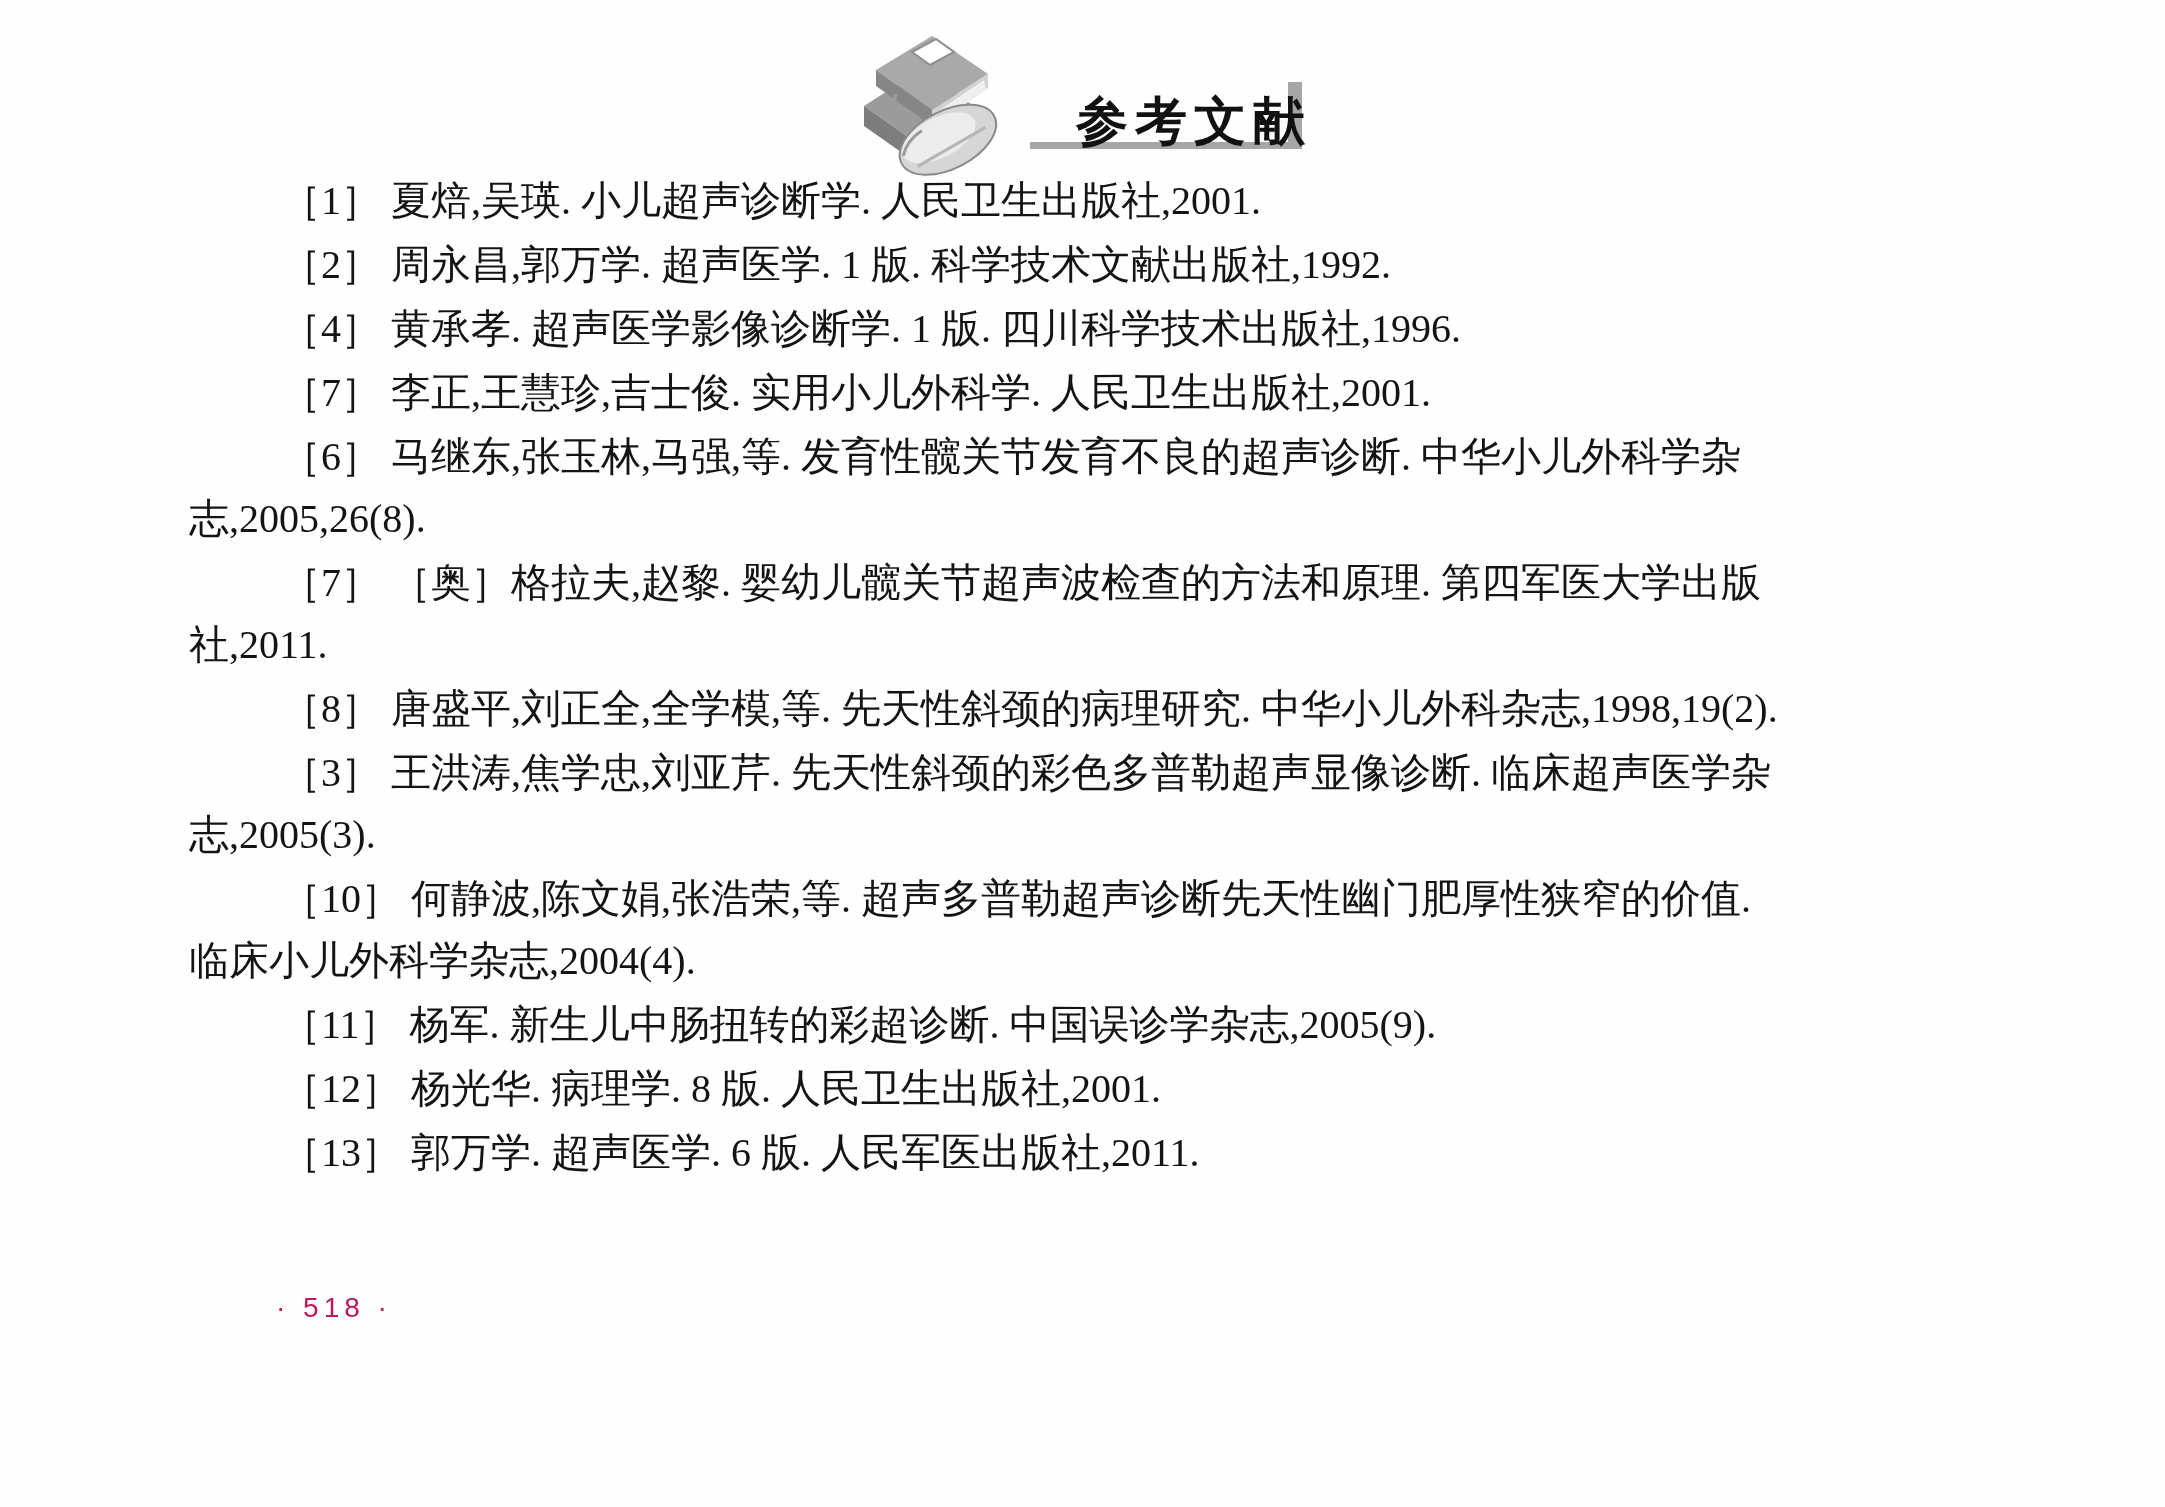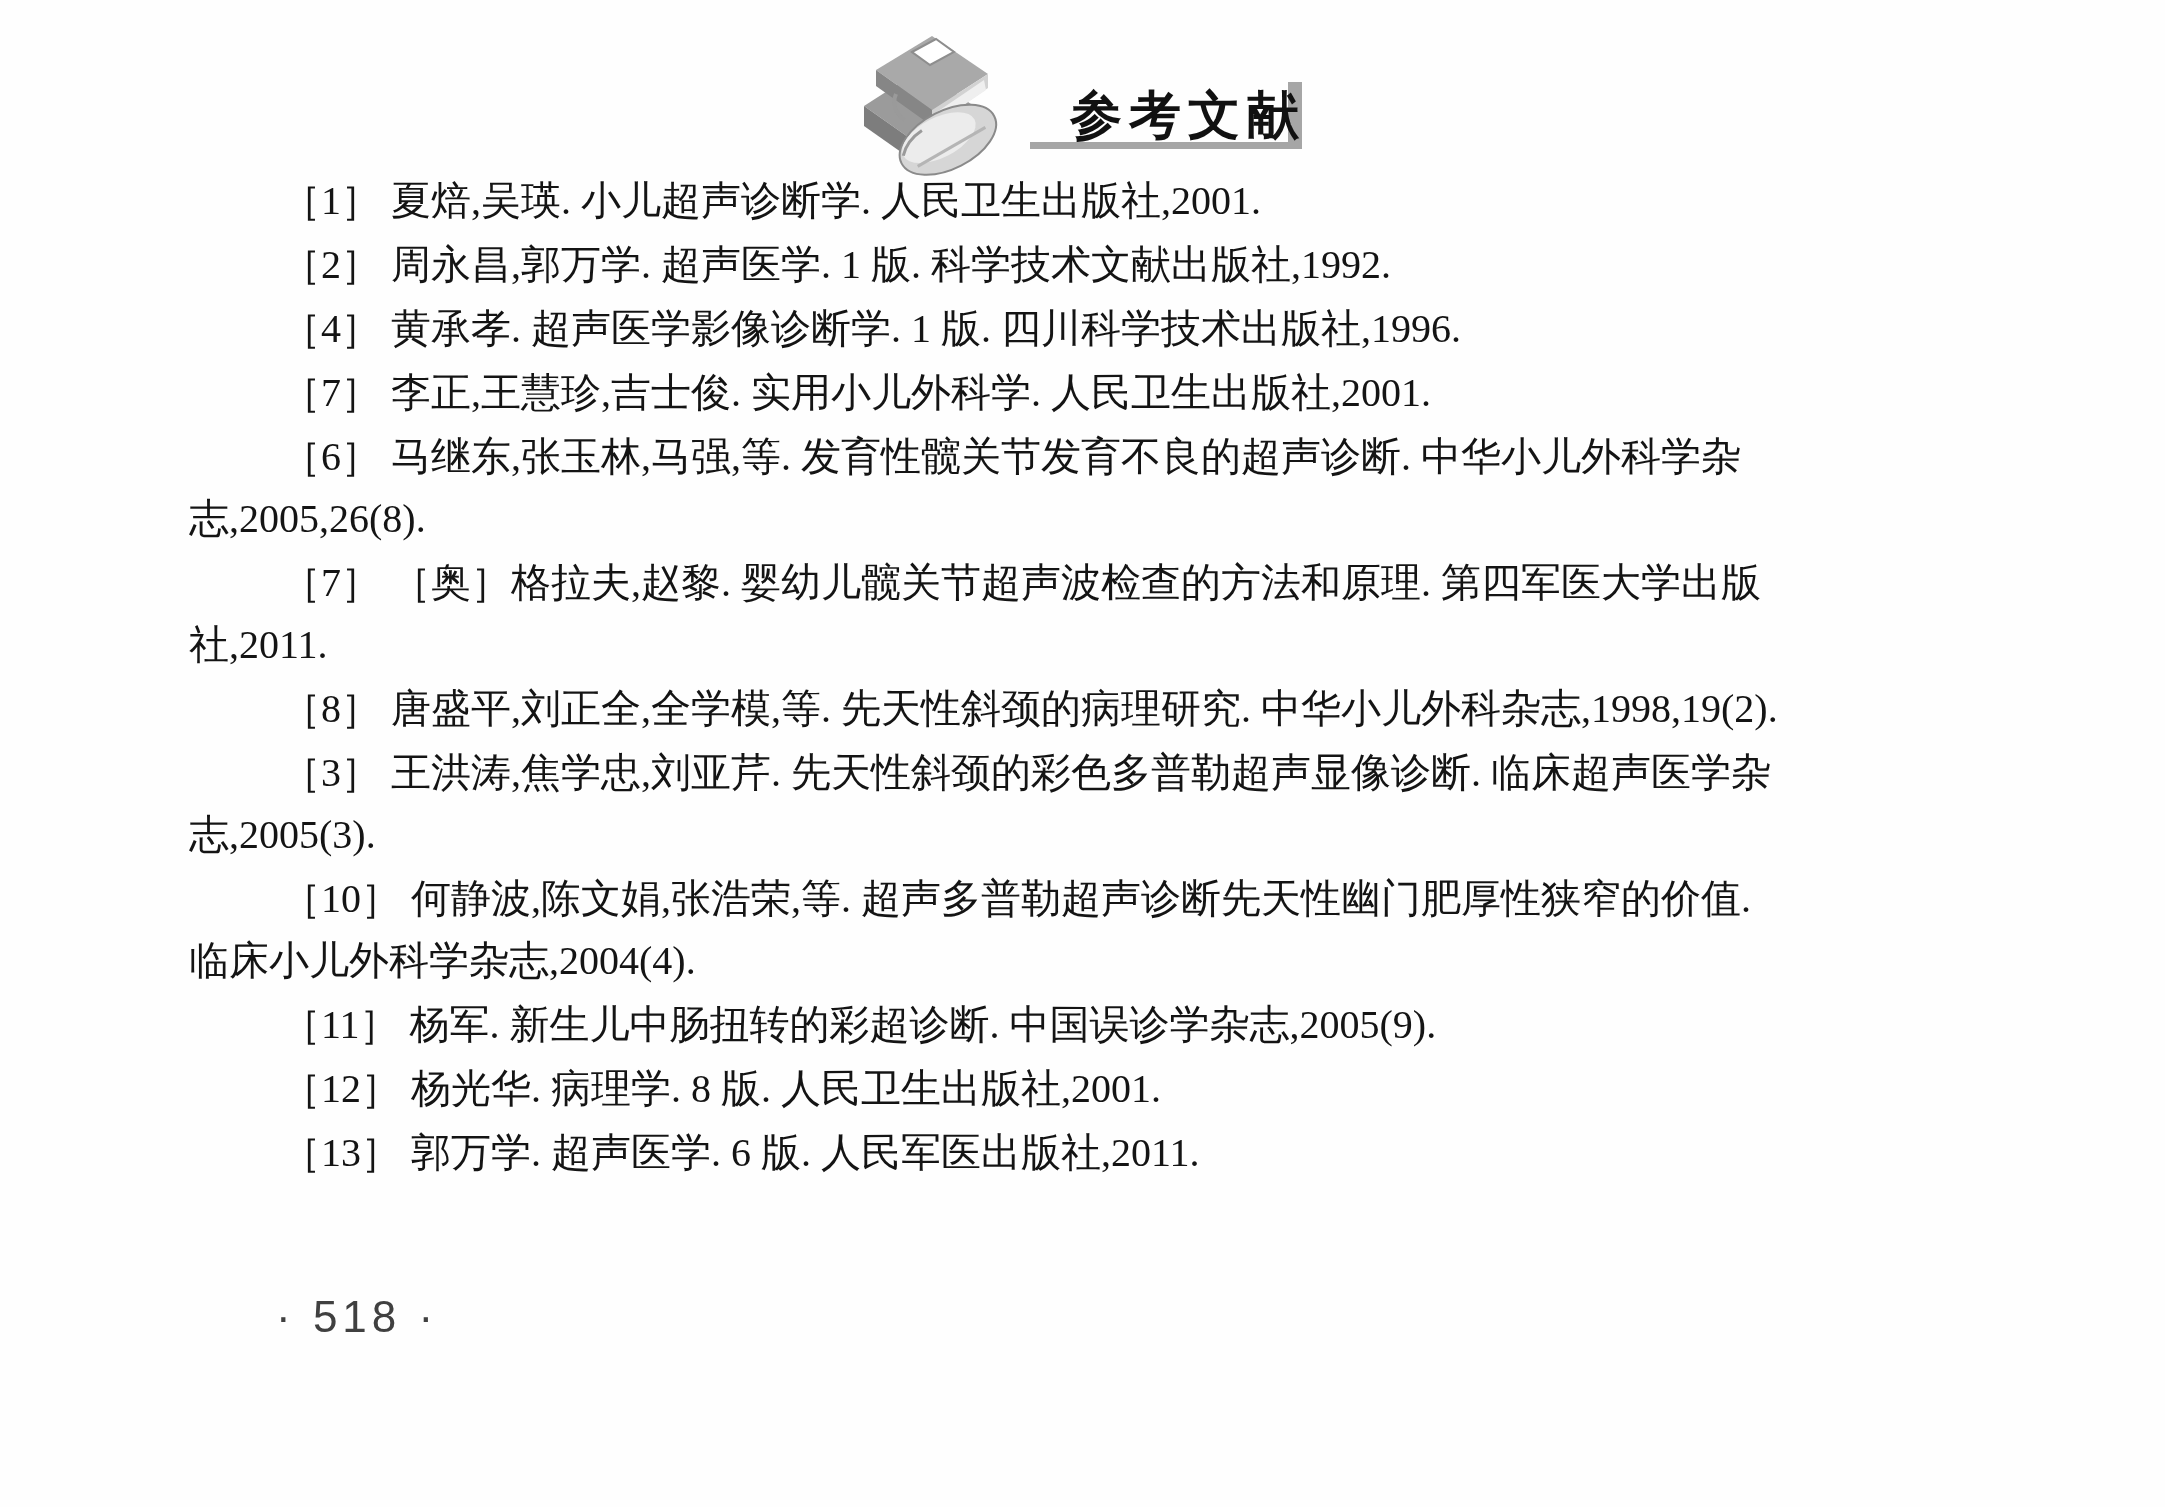--- a/index.html
+++ b/index.html
@@ -17,21 +17,21 @@
     position:absolute; left:852px; top:28px;
     width:165px; height:150px;
   }
   .title-block {
     position:absolute; left:1030px; top:82px;
     width:258px; height:60px;
     border-right:14px solid #a6a6a6;
     border-bottom:7px solid #a6a6a6;
   }
   .title-block h1 {
-    margin:6px; padding-left:34px;
+    margin:12px; padding-left:34px;
     font-family:"Liberation Sans","DejaVu Sans",sans-serif;
     font-weight:700;
     font-size:52px; line-height:54px;
     letter-spacing:7px;
     color:#111;
     white-space:nowrap;
   }
 
   
   .refs {
@@ -41,23 +41,23 @@
     line-height:62px;
   }
   .ref { margin:2px; }
   .ref .line { display:block; white-space:nowrap; }
   .ref .first { text-indent:92px; }
 
   
   .page-num {
     position:absolute; left:276px; top:1292px;
     font-family:"Liberation Sans","DejaVu Sans",sans-serif;
-    font-size:44px;
+    font-size:28px;
     letter-spacing:5px;
-    color:#404040;
+    color:#be185d;
   }
 </style>
 </head>
 <body>
 
 <div class="page">
 
   <svg class="header-icon" viewBox="0 0 165 150" aria-hidden="true">
 
     <polygon points="12,78 68,42 122,78 66,116" fill="#9b9b9b"></polygon>

